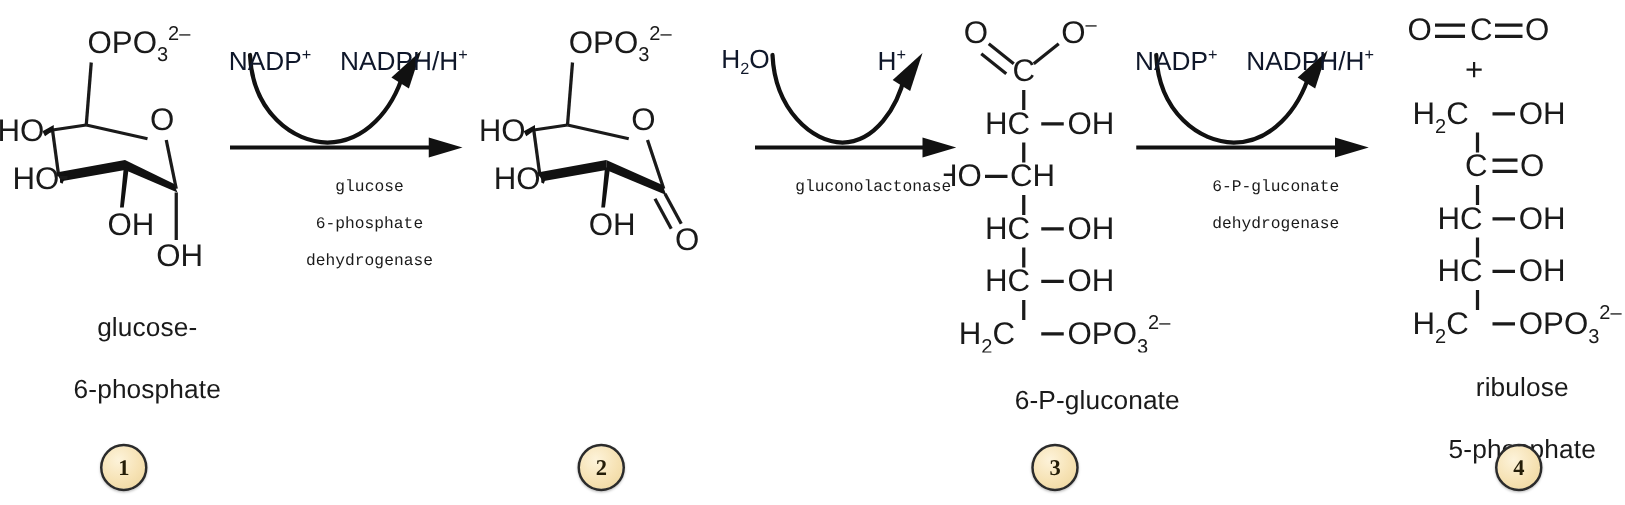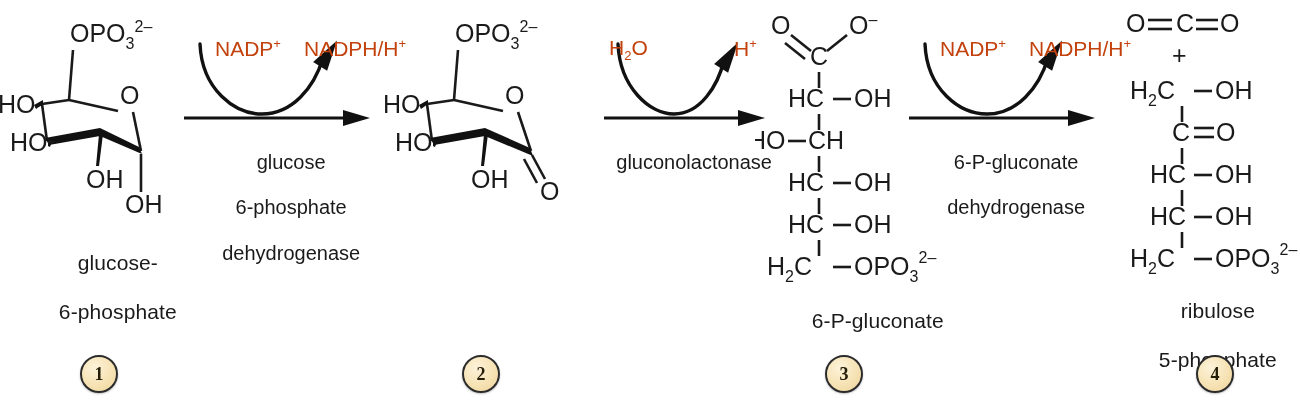--- a/index.html
+++ b/index.html
@@ -27,29 +27,29 @@
     text-align: center;
     line-height: 1.18;
     color: #1a1a1a;
     white-space: pre;
   }
   .compound-name {
     font-size: 21px;
     letter-spacing: .1px;
   }
   .enzyme-name {
-    font-size: 20px;
+    font-size: 13px;
     line-height: 1.14;
+    font-family: Liberation Mono, monospace;
   }
   .cofactor {
     position: absolute;
     font-size: 21px;
-    color: #c2410c;
+    color: #0f172a;
     white-space: nowrap;
-    margin-left: 32px;
   }
   .cofactor sup, .chem sup { font-size: .62em; }
   .cofactor sub, .chem sub { font-size: .62em; }
 
   
   .struct { position: absolute; }
 
   
   svg text {
     font-family: "Liberation Sans", sans-serif;

